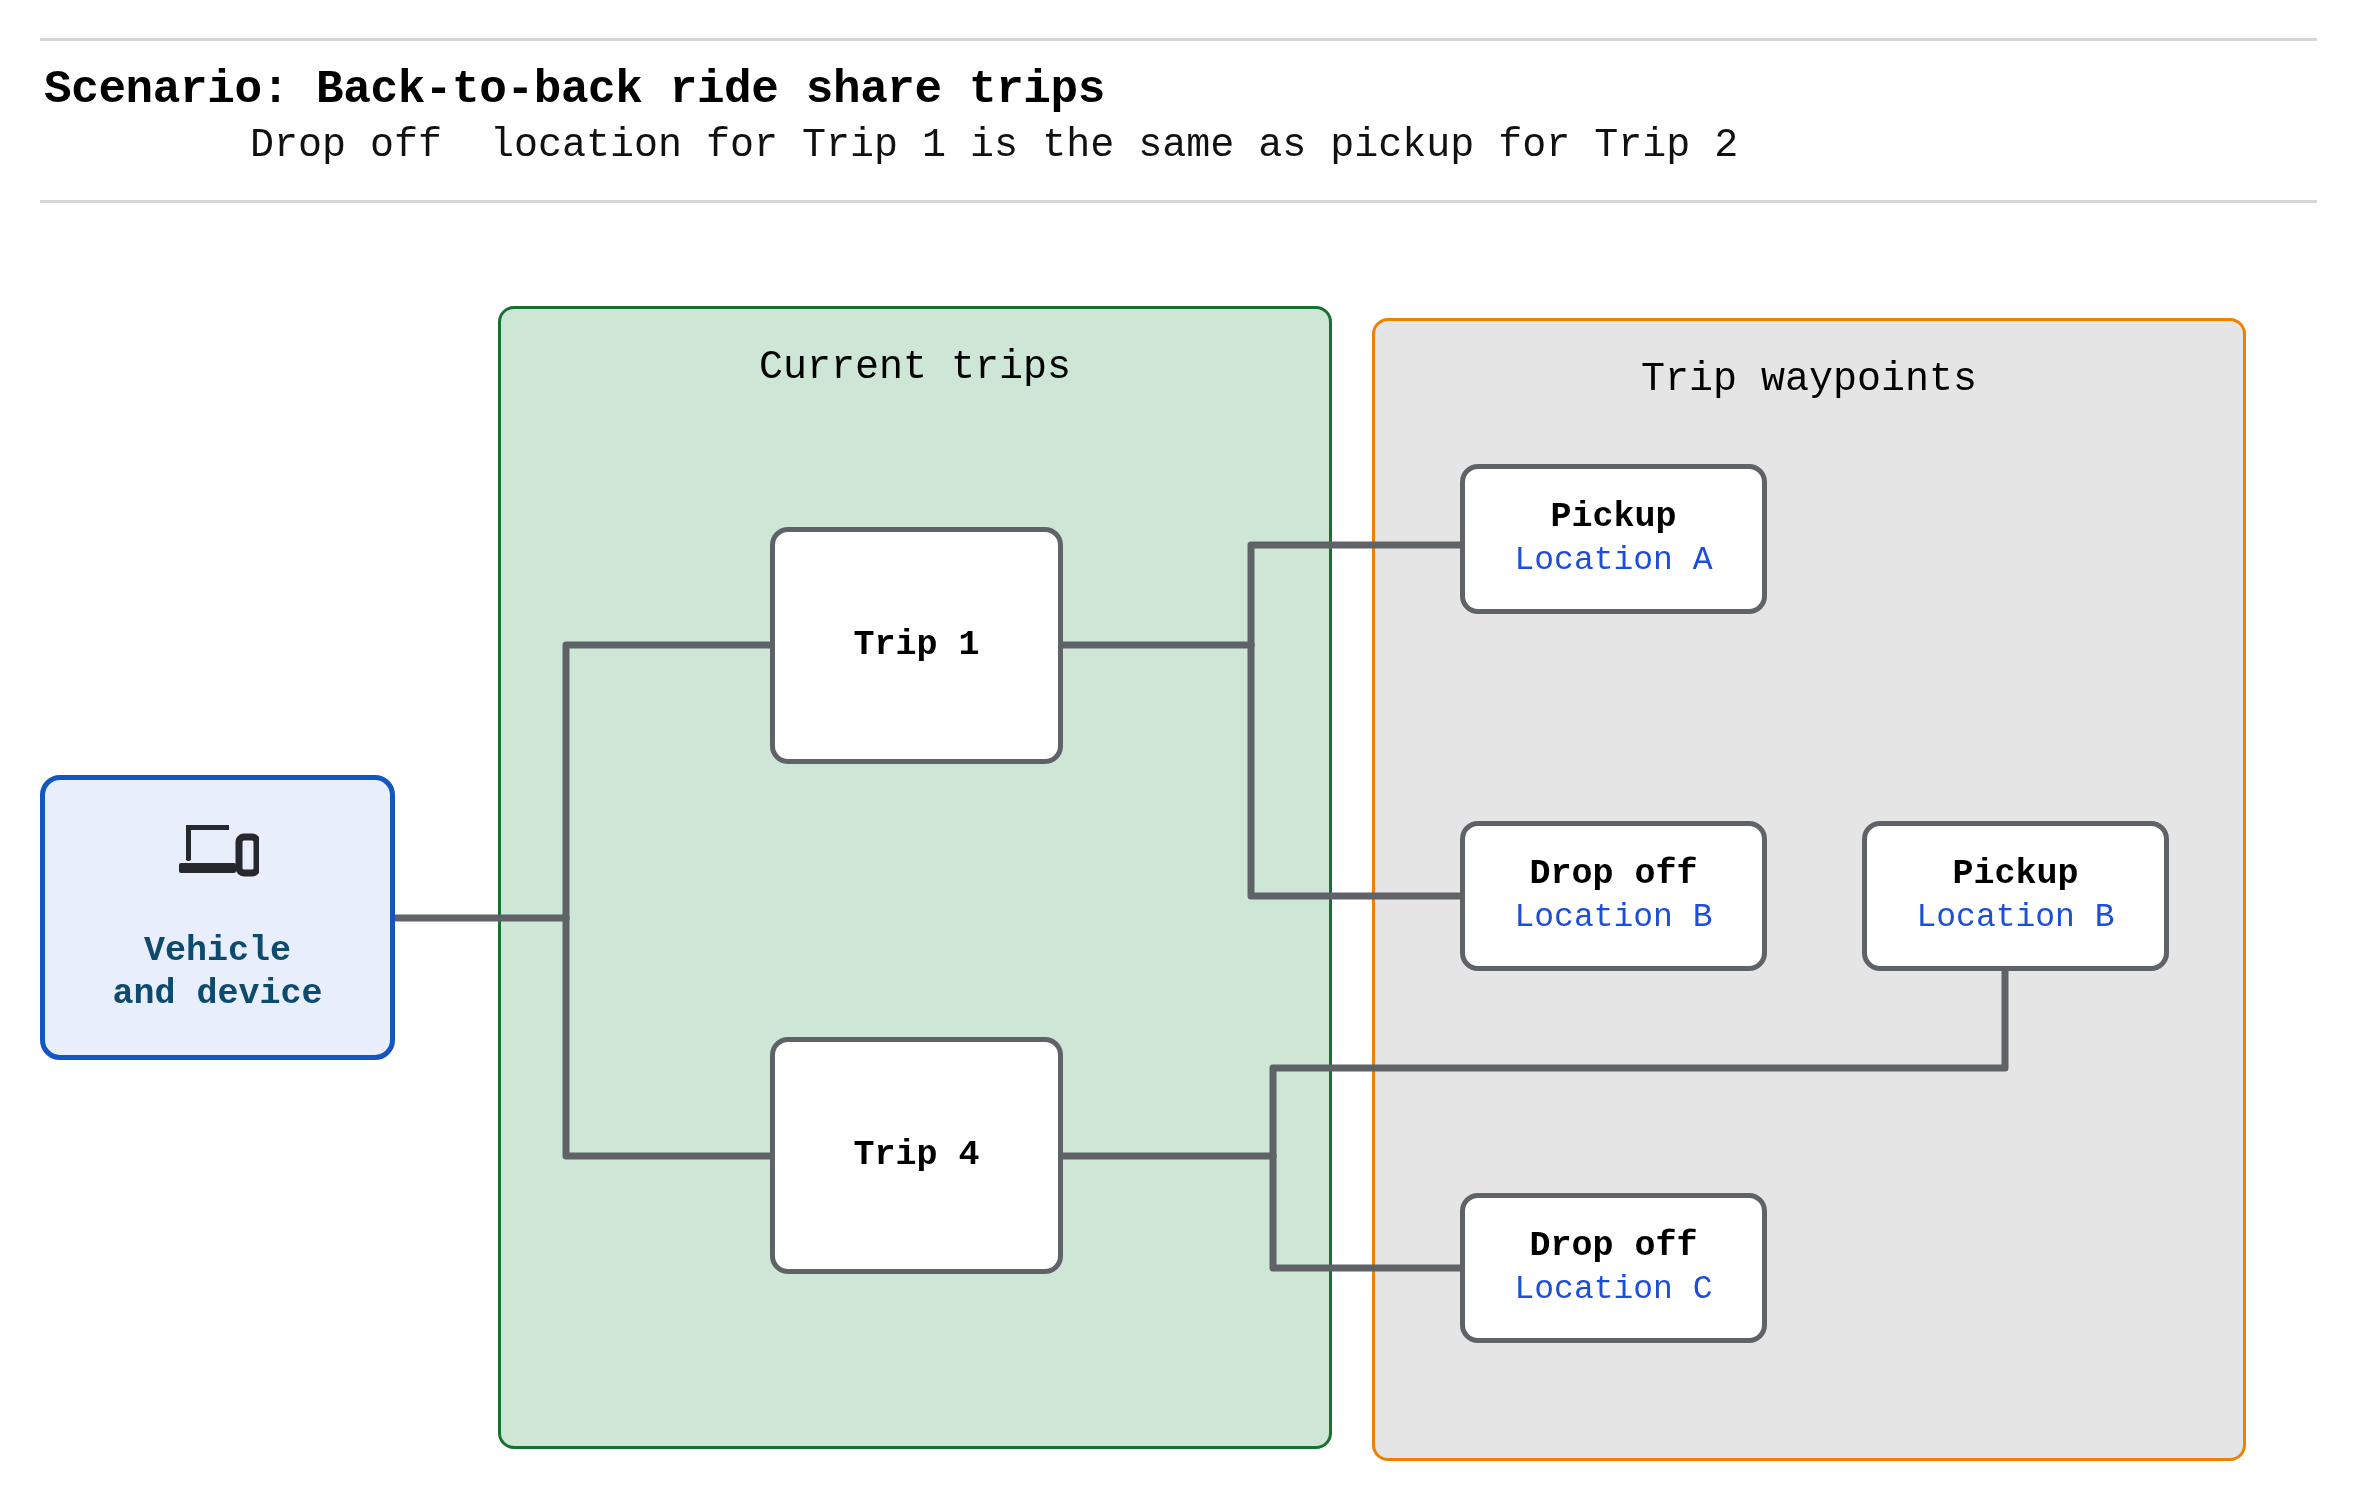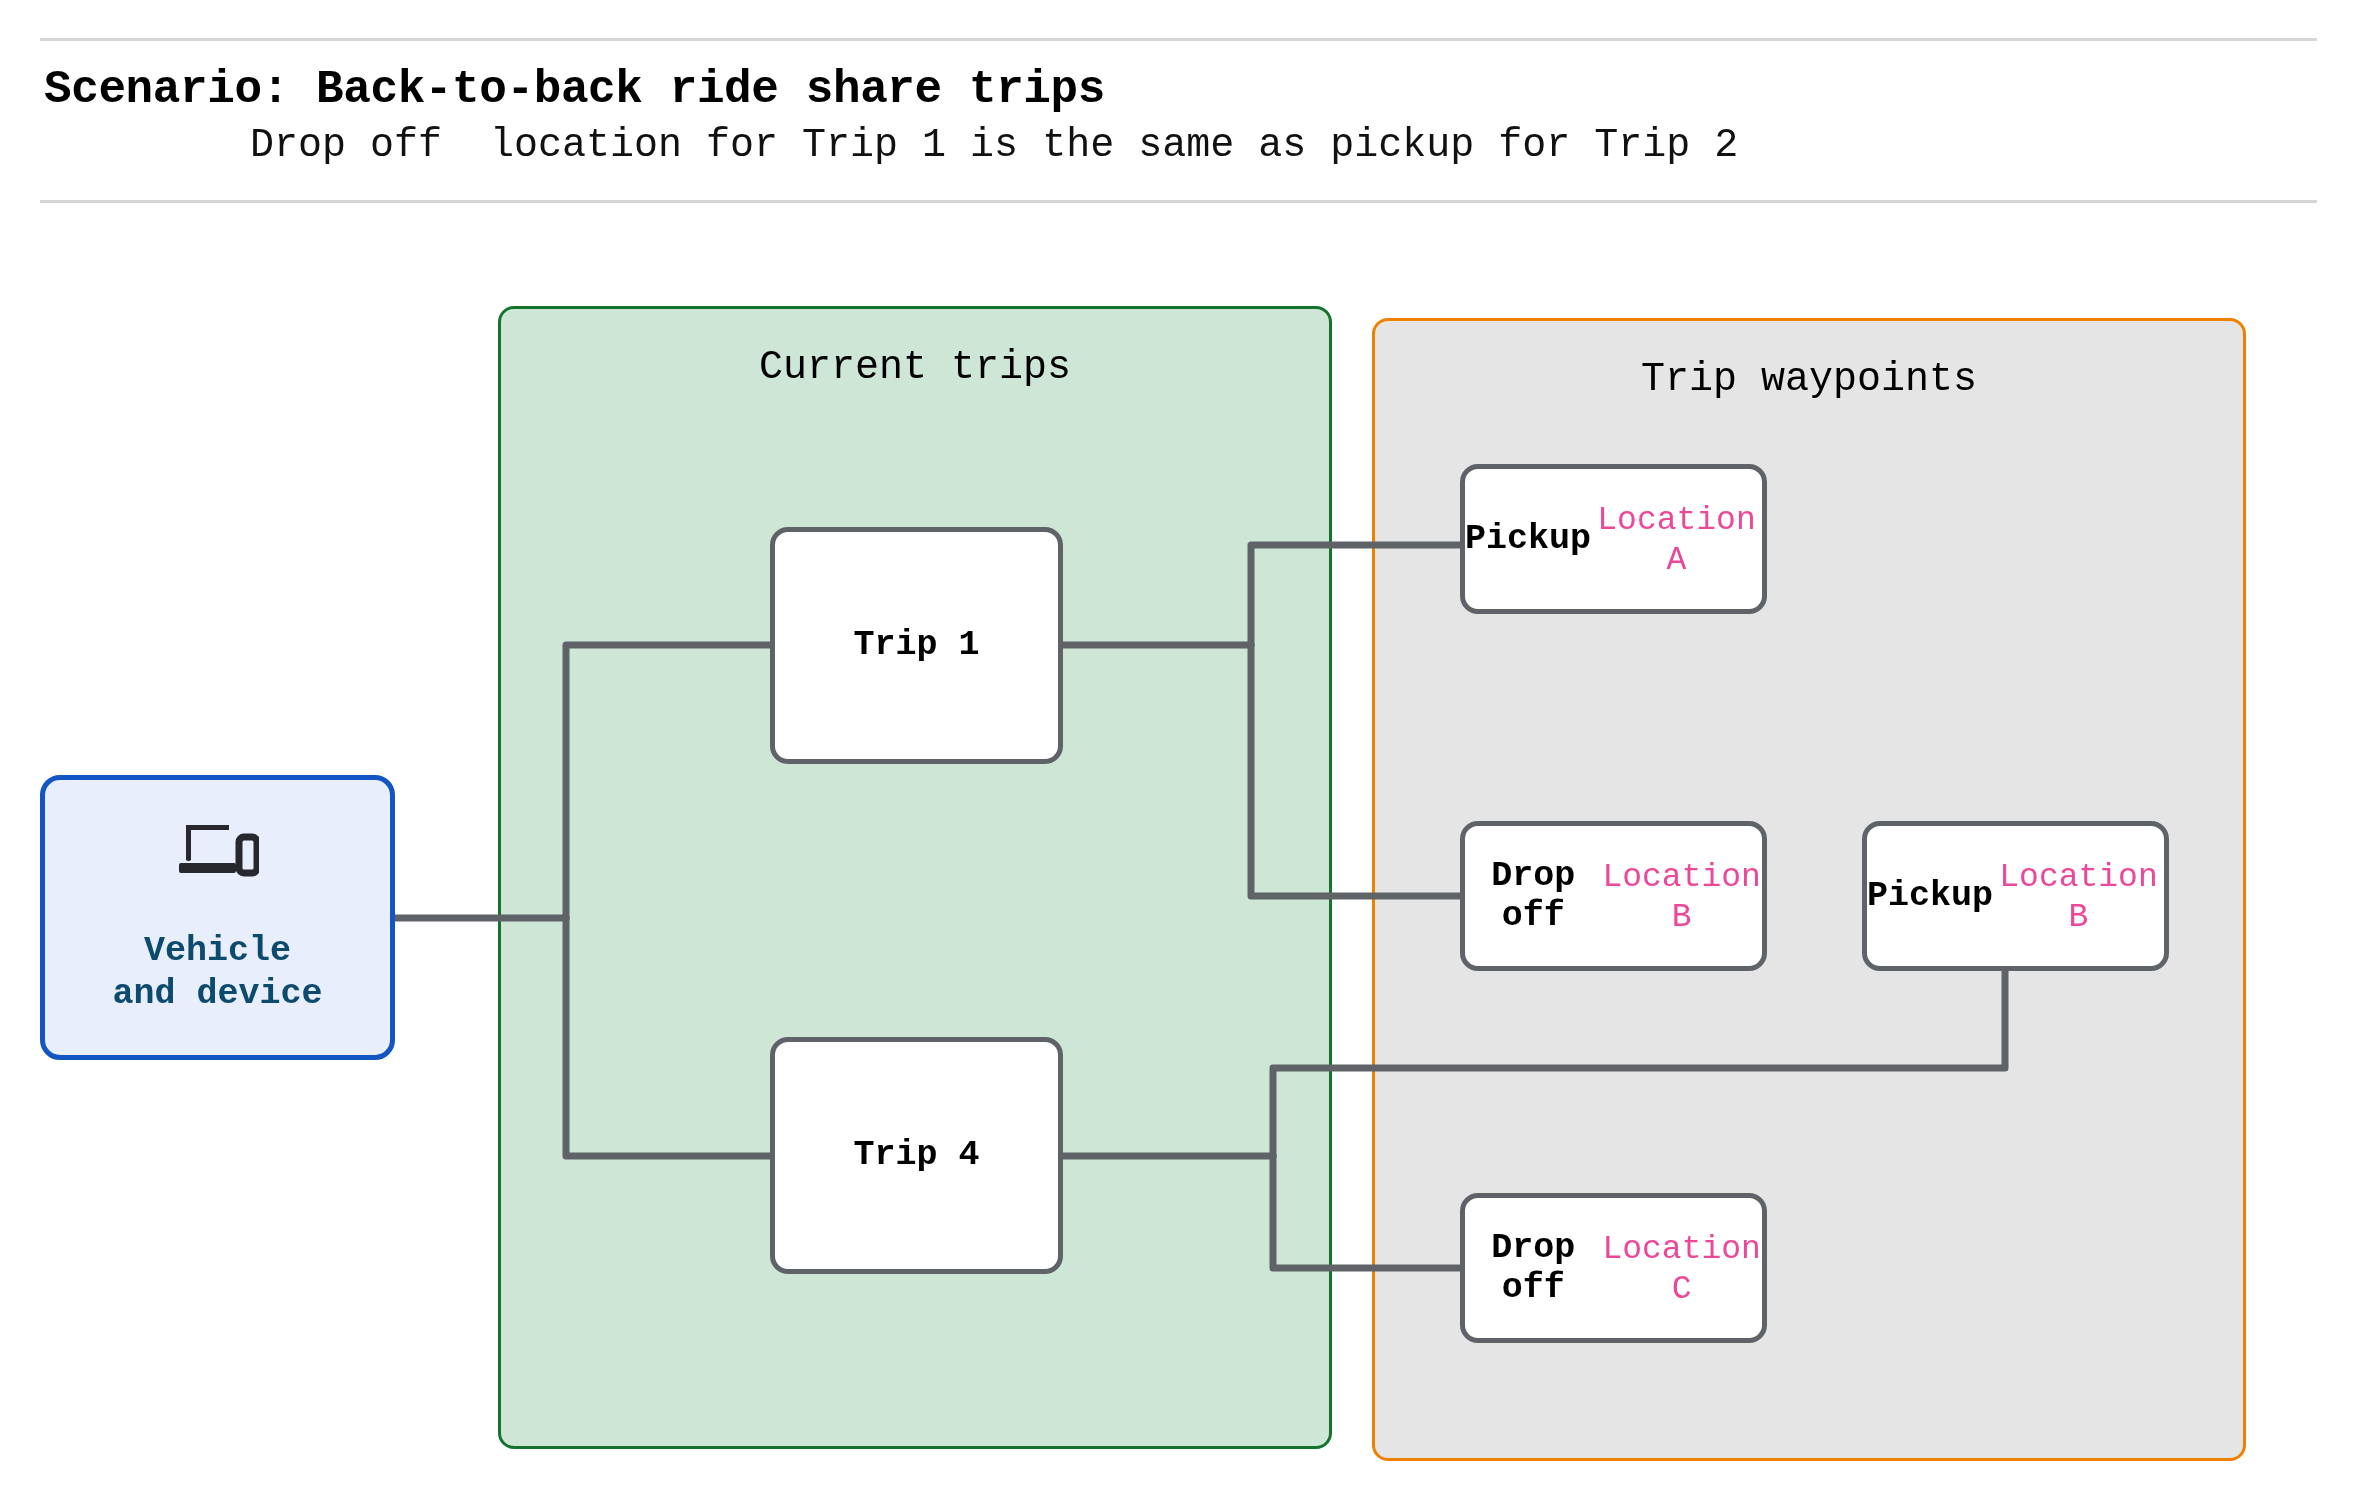--- a/index.html
+++ b/index.html
@@ -97,35 +97,35 @@
   }
 
   
   .node {
     position: absolute;
     box-sizing: border-box;
     background: #ffffff;
     border: 5px solid #5f6368;
     border-radius: 18px;
     display: flex;
-    flex-direction: row;
+    flex-direction: column;
     align-items: center;
     justify-content: center;
     text-align: center;
   }
   .node-title {
     font-size: 35px;
     font-weight: 700;
     color: #000000;
     line-height: 1.15;
   }
   .node-sub {
     font-size: 33px;
     font-weight: 400;
-    color: #ec4899;
+    color: #1d4ed8;
     line-height: 1.2;
     margin-top: 4px;
   }
 
   #node-trip-1 { left: 770px; top: 527px; width: 293px; height: 237px; text-align: center; }
   #node-trip-2 { left: 770px; top: 1037px; width: 293px; height: 237px; }
 
   #node-pickup-a   { left: 1460px; top: 464px;  width: 307px; height: 150px; }
   #node-dropoff-b  { left: 1460px; top: 821px;  width: 307px; height: 150px; }
   #node-pickup-b   { left: 1862px; top: 821px;  width: 307px; height: 150px; }

